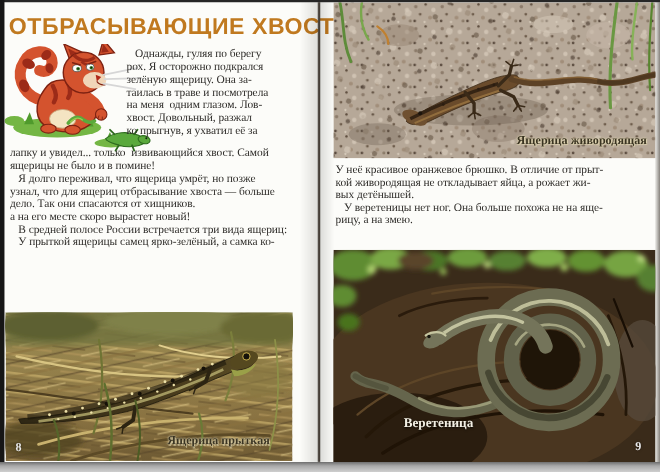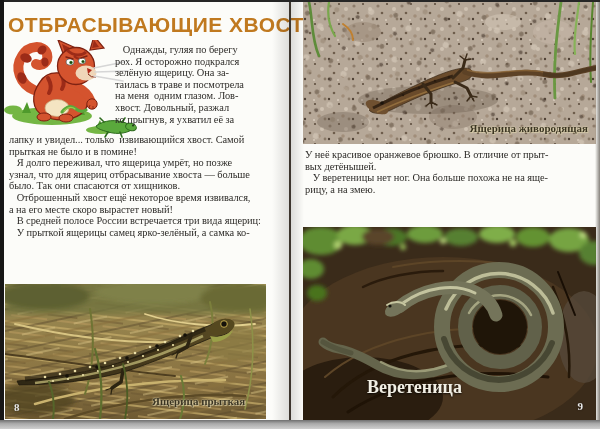--- a/index.html
+++ b/index.html
@@ -28,21 +28,21 @@
   .textcol{position:absolute;font-size:10.4px;font-weight:normal;color:#2f2d2a;
            letter-spacing:-.05px;}
   .tline{display:block;height:11.6px;line-height:11.6px;white-space:pre;}
 
   .photo{position:absolute;overflow:hidden;}
   .photo svg{position:absolute;left:0;top:0;width:100%;height:100%;}
 
   .cap{position:absolute;font-size:11px;font-weight:bold;white-space:nowrap;}
   .cap-dark{color:#3a3422;text-shadow:0 0 2px rgba(236,226,188,.95),0 0 1px rgba(236,226,188,.95),
             1px 1px 0 rgba(220,210,170,.6);}
-  .cap-light{color:#f2efe4;font-size:18px;text-shadow:0 1px 2px rgba(0,0,0,.75);}
+  .cap-light{color:#f2efe4;font-size:12px;text-shadow:0 1px 2px rgba(0,0,0,.75);}
   .pagenum{position:absolute;font-size:11px;font-weight:bold;color:#e8e8e8;
            text-shadow:0 0 2px rgba(0,0,0,.55);}
 
   .illo{position:absolute;left:4px;top:40px;width:140px;height:112px;}
   .illo svg{width:100%;height:100%;}
 </style>
 </head>
 <body>
 
 <div class="stage">
@@ -128,25 +128,24 @@
       <span class="tline">рох. Я осторожно подкрался</span>
       <span class="tline">зелёную ящерицу. Она за-</span>
       <span class="tline">таилась в траве и посмотрела</span>
       <span class="tline">на меня  одним глазом. Лов-</span>
       <span class="tline">хвост. Довольный, разжал</span>
       <span class="tline">ко прыгнув, я ухватил её за</span>
     </div>
 
   <div class="textcol" style="left:9px;top:134px;width:262px;">
       <span class="tline">лапку и увидел... только  извивающийся хвост. Самой</span>
-      <span class="tline">прыткая не было и в помине!</span>
+      <span class="tline">ящерицы не было и в помине!</span>
       <span class="tline">&nbsp;&nbsp;&nbsp;Я долго переживал, что ящерица умрёт, но позже</span>
       <span class="tline">узнал, что для ящериц отбрасывание хвоста — больше</span>
-      <span class="tline">было. Так они спасаются от хищников.</span>
-      <span class="tline">&nbsp;&nbsp;&nbsp;Отброшенный хвост ещё некоторое время извивался,</span>
+      <span class="tline">дело. Так они спасаются от хищников.</span>
       <span class="tline">а на его месте скоро вырастет новый!</span>
       <span class="tline">&nbsp;&nbsp;&nbsp;В средней полосе России встречается три вида ящериц:</span>
       <span class="tline">&nbsp;&nbsp;&nbsp;У прыткой ящерицы самец ярко-зелёный, а самка ко-</span>
     </div>
 
   <div class="photo" style="left:5px;top:284px;width:261px;height:135px;">
     <svg viewBox="0 0 261 135" preserveAspectRatio="none">
       <defs>
         <linearGradient id="p1bg" x1="0" y1="0" x2="0" y2="1">
           <stop offset="0" stop-color="#7d7a45"></stop>
@@ -310,20 +309,21 @@
         <path d="M128,100 l-5,4 M128,100 l1,6 M128,100 l6,3"></path>
         <path d="M162,58 l-5,-4 M162,58 l2,-6 M162,58 l6,-1"></path>
         <path d="M168,94 l-4,5 M168,94 l3,5 M168,94 l6,1"></path>
       </g>
     </svg>
     <div class="cap cap-dark" style="right:8px;top:120px;">Ящерица живородящая</div>
   </div>
 
   <div class="textcol" style="left:305px;top:149px;width:278px;">
       <span class="tline">У неё красивое оранжевое брюшко. В отличие от прыт-</span>
+      <span class="tline">кой живородящая не откладывает яйца, а рожает жи-</span>
       <span class="tline">вых детёнышей.</span>
       <span class="tline">&nbsp;&nbsp;&nbsp;У веретеницы нет ног. Она больше похожа не на яще-</span>
       <span class="tline">рицу, а на змею.</span>
     </div>
 
   <div class="photo" style="left:303px;top:227px;width:293px;height:193px;">
     <svg viewBox="0 0 293 193" preserveAspectRatio="none">
       <defs>
         <filter id="mblur" x="-30%" y="-30%" width="160%" height="160%">
             <feGaussianBlur stdDeviation="2.2"></feGaussianBlur>

